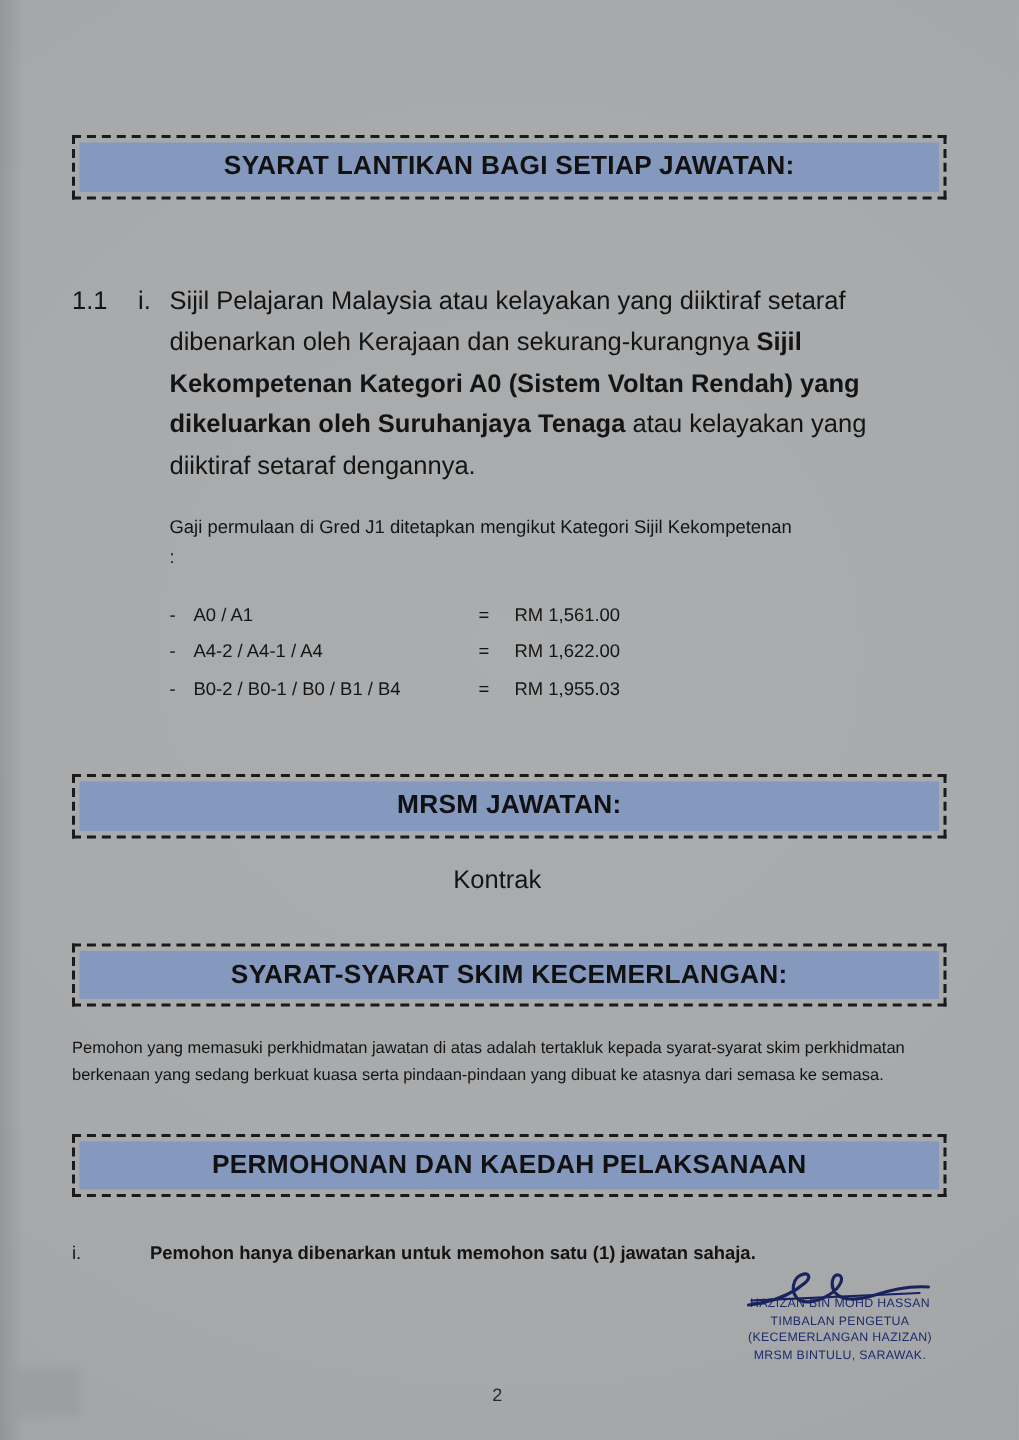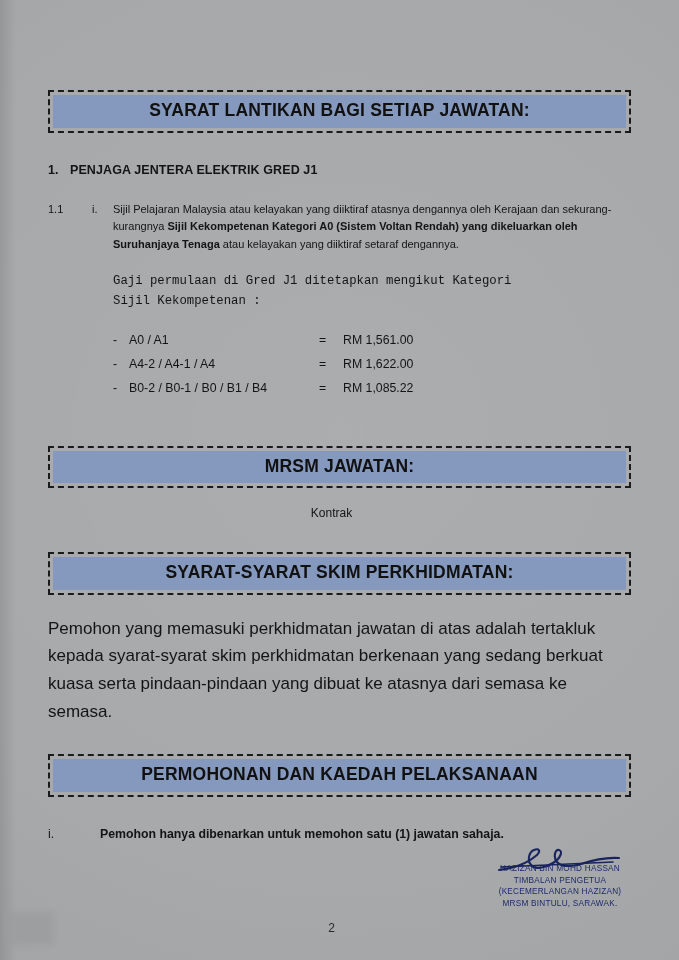--- a/index.html
+++ b/index.html
@@ -74,36 +74,35 @@
   .numbered-head {
     font-size: 12.5px;
     font-weight: bold;
     letter-spacing: 0.1px;
     color: #141414;
   }
   .numbered-head .num { display: inline-block; width: 22px; }
 
   .clause {
     display: flex;
-    font-size: 11px;
+    font-size: 17px;
     line-height: 1.62;
     color: #141414;
   }
   .clause .cl-num { width: 44px; flex: 0 0 44px; }
   .clause .cl-roman { width: 21px; flex: 0 0 21px; }
   .clause .cl-body { flex: 1 1 auto; }
   .clause b { font-weight: bold; }
 
   .subpara {
     margin-left: 65px;
     font-size: 12.3px;
     line-height: 1.62;
     color: #141414;
     max-width: 420px;
-    font-family: Liberation Mono, monospace;
   }
 
   
   .salary {
     margin-left: 65px;
     font-size: 12.3px;
     line-height: 1.0;
     color: #141414;
     border-collapse: collapse;
   }
@@ -111,26 +110,26 @@
     padding: 4px 0 8px 0;
     vertical-align: top;
     white-space: nowrap;
   }
   .salary .c-dash { width: 16px; }
   .salary .c-cat { padding-right: 14px; min-width: 176px; }
   .salary .c-eq { width: 24px; }
 
   .center-text {
     text-align: center;
-    font-size: 12px;
+    font-size: 17px;
     color: #141414;
   }
 
   .para {
-    font-size: 17px;
+    font-size: 11px;
     line-height: 1.62;
     color: #141414;
   }
 
   .item {
     display: flex;
     font-size: 12.3px;
     line-height: 1.6;
     color: #141414;
   }
@@ -177,29 +176,26 @@
 <div class="corner-smudge"></div>
 
 <div class="page">
 
   <div style="height:90px"></div>
   <div class="banner">
     <div class="banner-inner">SYARAT LANTIKAN BAGI SETIAP JAWATAN:</div>
   </div>
 
   <div style="height:30px"></div>
-  <div class="numbered-head">
-    <span class="num">1.</span><span>PENJAGA JENTERA ELEKTRIK GRED J1</span>
-  </div>
 
   <div style="height:24px"></div>
   <div class="clause">
     <div class="cl-num">1.1</div>
     <div class="cl-roman">i.</div>
-    <div class="cl-body"><span>Sijil Pelajaran Malaysia atau kelayakan yang diiktiraf atasnya dengannya oleh Kerajaan dan sekurang-kurangnya </span><b>Sijil Kekompetenan Kategori A0 (Sistem Voltan Rendah) yang dikeluarkan oleh Suruhanjaya Tenaga</b><span> atau kelayakan yang diiktiraf setaraf dengannya.</span></div>
+    <div class="cl-body"><span>Sijil Pelajaran Malaysia atau kelayakan yang diiktiraf setaraf dibenarkan oleh Kerajaan dan sekurang-kurangnya </span><b>Sijil Kekompetenan Kategori A0 (Sistem Voltan Rendah) yang dikeluarkan oleh Suruhanjaya Tenaga</b><span> atau kelayakan yang diiktiraf setaraf dengannya.</span></div>
   </div>
 
   <div style="height:18px"></div>
   <div class="subpara">Gaji permulaan di Gred J1 ditetapkan mengikut Kategori Sijil Kekompetenan :</div>
 
   <div style="height:18px"></div>
   <table class="salary">
     <tbody>
       <tr>
         <td class="c-dash">-</td>
@@ -210,36 +206,36 @@
       <tr>
         <td class="c-dash">-</td>
         <td class="c-cat">A4-2 / A4-1 / A4</td>
         <td class="c-eq">=</td>
         <td class="c-amt">RM 1,622.00</td>
       </tr>
       <tr>
         <td class="c-dash">-</td>
         <td class="c-cat">B0-2 / B0-1 / B0 / B1 / B4</td>
         <td class="c-eq">=</td>
-        <td class="c-amt">RM 1,085.22</td>
+        <td class="c-amt">RM 1,955.03</td>
       </tr>
     </tbody>
   </table>
 
   <div style="height:43px"></div>
   <div class="banner">
     <div class="banner-inner">MRSM JAWATAN:</div>
   </div>
 
   <div style="height:18px"></div>
   <div class="center-text">Kontrak</div>
 
   <div style="height:32px"></div>
   <div class="banner">
-    <div class="banner-inner">SYARAT-SYARAT SKIM PERKHIDMATAN:</div>
+    <div class="banner-inner">SYARAT-SYARAT SKIM KECEMERLANGAN:</div>
   </div>
 
   <div style="height:20px"></div>
   <div class="para">Pemohon yang memasuki perkhidmatan jawatan di atas adalah tertakluk kepada syarat-syarat skim perkhidmatan berkenaan yang sedang berkuat kuasa serta pindaan-pindaan yang dibuat ke atasnya dari semasa ke semasa.</div>
 
   <div style="height:29px"></div>
   <div class="banner">
     <div class="banner-inner">PERMOHONAN DAN KAEDAH PELAKSANAAN</div>
   </div>
 

